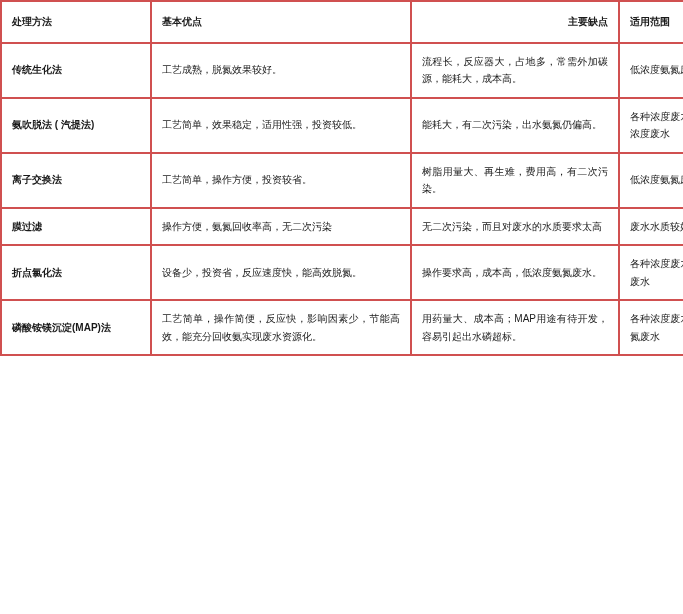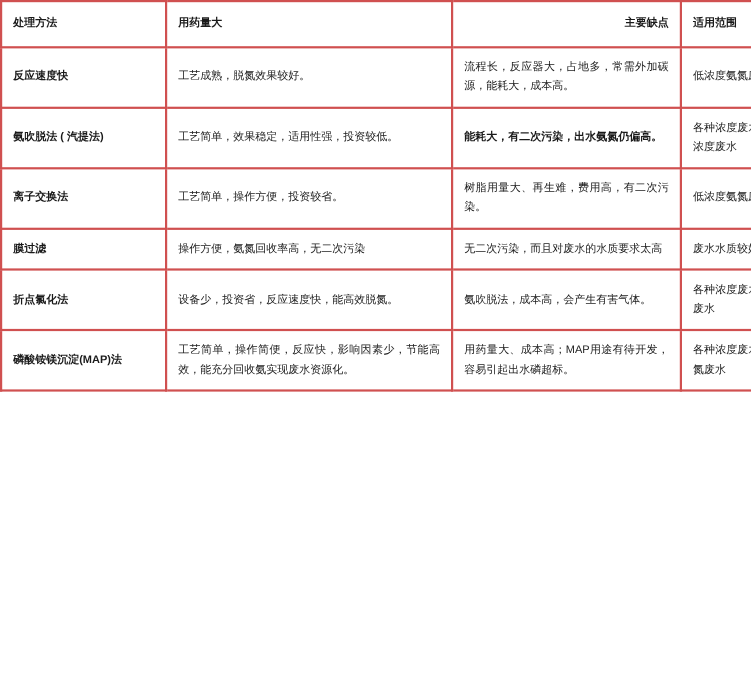--- a/index.html
+++ b/index.html
@@ -55,57 +55,57 @@
   }
 </style>
 </head>
 <body>
 
 <div class="table-wrap">
   <table class="cmp" style="border-color: rgb(208, 80, 80);">
     <tbody>
       <tr class="head">
         <td class="c0" style="border-color: rgb(208, 80, 80);">处理方法</td>
-        <td class="c1" style="border-color: rgb(208, 80, 80);">用药量大</td>
+        <td class="c1" style="border-color: rgb(208, 80, 80);">基本优点</td>
         <td class="c2" style="border-color: rgb(208, 80, 80); text-align: right;">主要缺点</td>
         <td class="c3" style="border-color: rgb(208, 80, 80);">适用范围</td>
       </tr>
 
       <tr>
-        <td class="c0 method" style="border-color: rgb(208, 80, 80);">反应速度快</td>
+        <td class="c0 method" style="border-color: rgb(208, 80, 80);">传统生化法</td>
         <td class="c1 body-cell" style="border-color: rgb(208, 80, 80); font-family: Liberation Serif, serif;">工艺成熟，脱氮效果较好。</td>
         <td class="c2 body-cell" style="border-color: rgb(208, 80, 80);">流程长，反应器大，占地多，常需外加碳源，能耗大，成本高。</td>
         <td class="c3 body-cell" style="border-color: rgb(208, 80, 80);">低浓度氨氮废水</td>
       </tr>
 
       <tr>
         <td class="c0 method" style="border-color: rgb(208, 80, 80);">氨吹脱法 ( 汽提法)</td>
         <td class="c1 body-cell" style="border-color: rgb(208, 80, 80);">工艺简单，效果稳定，适用性强，投资较低。</td>
-        <td class="c2 body-cell" style="border-color: rgb(208, 80, 80); font-weight: bold;">能耗大，有二次污染，出水氨氮仍偏高。</td>
+        <td class="c2 body-cell" style="border-color: rgb(208, 80, 80);">能耗大，有二次污染，出水氨氮仍偏高。</td>
         <td class="c3 body-cell" style="border-color: rgb(208, 80, 80);">各种浓度废水，多用于中、高浓度废水</td>
       </tr>
 
       <tr>
         <td class="c0 method" style="border-color: rgb(208, 80, 80); margin-left: 16px;">离子交换法</td>
         <td class="c1 body-cell" style="border-color: rgb(208, 80, 80);">工艺简单，操作方便，投资较省。</td>
         <td class="c2 body-cell" style="border-color: rgb(208, 80, 80);">树脂用量大、再生难，费用高，有二次污染。</td>
         <td class="c3 body-cell" style="border-color: rgb(208, 80, 80);">低浓度氨氮废水</td>
       </tr>
 
       <tr>
         <td class="c0 method" style="border-color: rgb(208, 80, 80);">膜过滤</td>
         <td class="c1 body-cell" style="border-color: rgb(208, 80, 80);">操作方便，氨氮回收率高，无二次污染</td>
         <td class="c2 body-cell" style="border-color: rgb(208, 80, 80);">无二次污染，而且对废水的水质要求太高</td>
         <td class="c3 body-cell" style="border-color: rgb(208, 80, 80);">废水水质较好的氨氮废水</td>
       </tr>
 
       <tr>
         <td class="c0 method" style="border-color: rgb(208, 80, 80);">折点氯化法</td>
         <td class="c1 body-cell" style="border-color: rgb(208, 80, 80); margin-top: 33px;">设备少，投资省，反应速度快，能高效脱氮。</td>
-        <td class="c2 body-cell" style="border-color: rgb(208, 80, 80);">氨吹脱法，成本高，会产生有害气体。</td>
+        <td class="c2 body-cell" style="border-color: rgb(208, 80, 80);">操作要求高，成本高，低浓度氨氮废水。</td>
         <td class="c3 body-cell" style="border-color: rgb(208, 80, 80);">各种浓度废水，多用于低浓度废水</td>
       </tr>
 
       <tr>
         <td class="c0 method" style="border-color: rgb(208, 80, 80);">磷酸铵镁沉淀(MAP)法</td>
         <td class="c1 body-cell" style="border-color: rgb(208, 80, 80); margin-top: 41px;">工艺简单，操作简便，反应快，影响因素少，节能高效，能充分回收氨实现废水资源化。</td>
         <td class="c2 body-cell" style="border-color: rgb(208, 80, 80);">用药量大、成本高；MAP用途有待开发，容易引起出水磷超标。</td>
         <td class="c3 body-cell" style="border-color: rgb(208, 80, 80);">各种浓度废水、尤其高浓度氨氮废水</td>
       </tr>
     </tbody>

